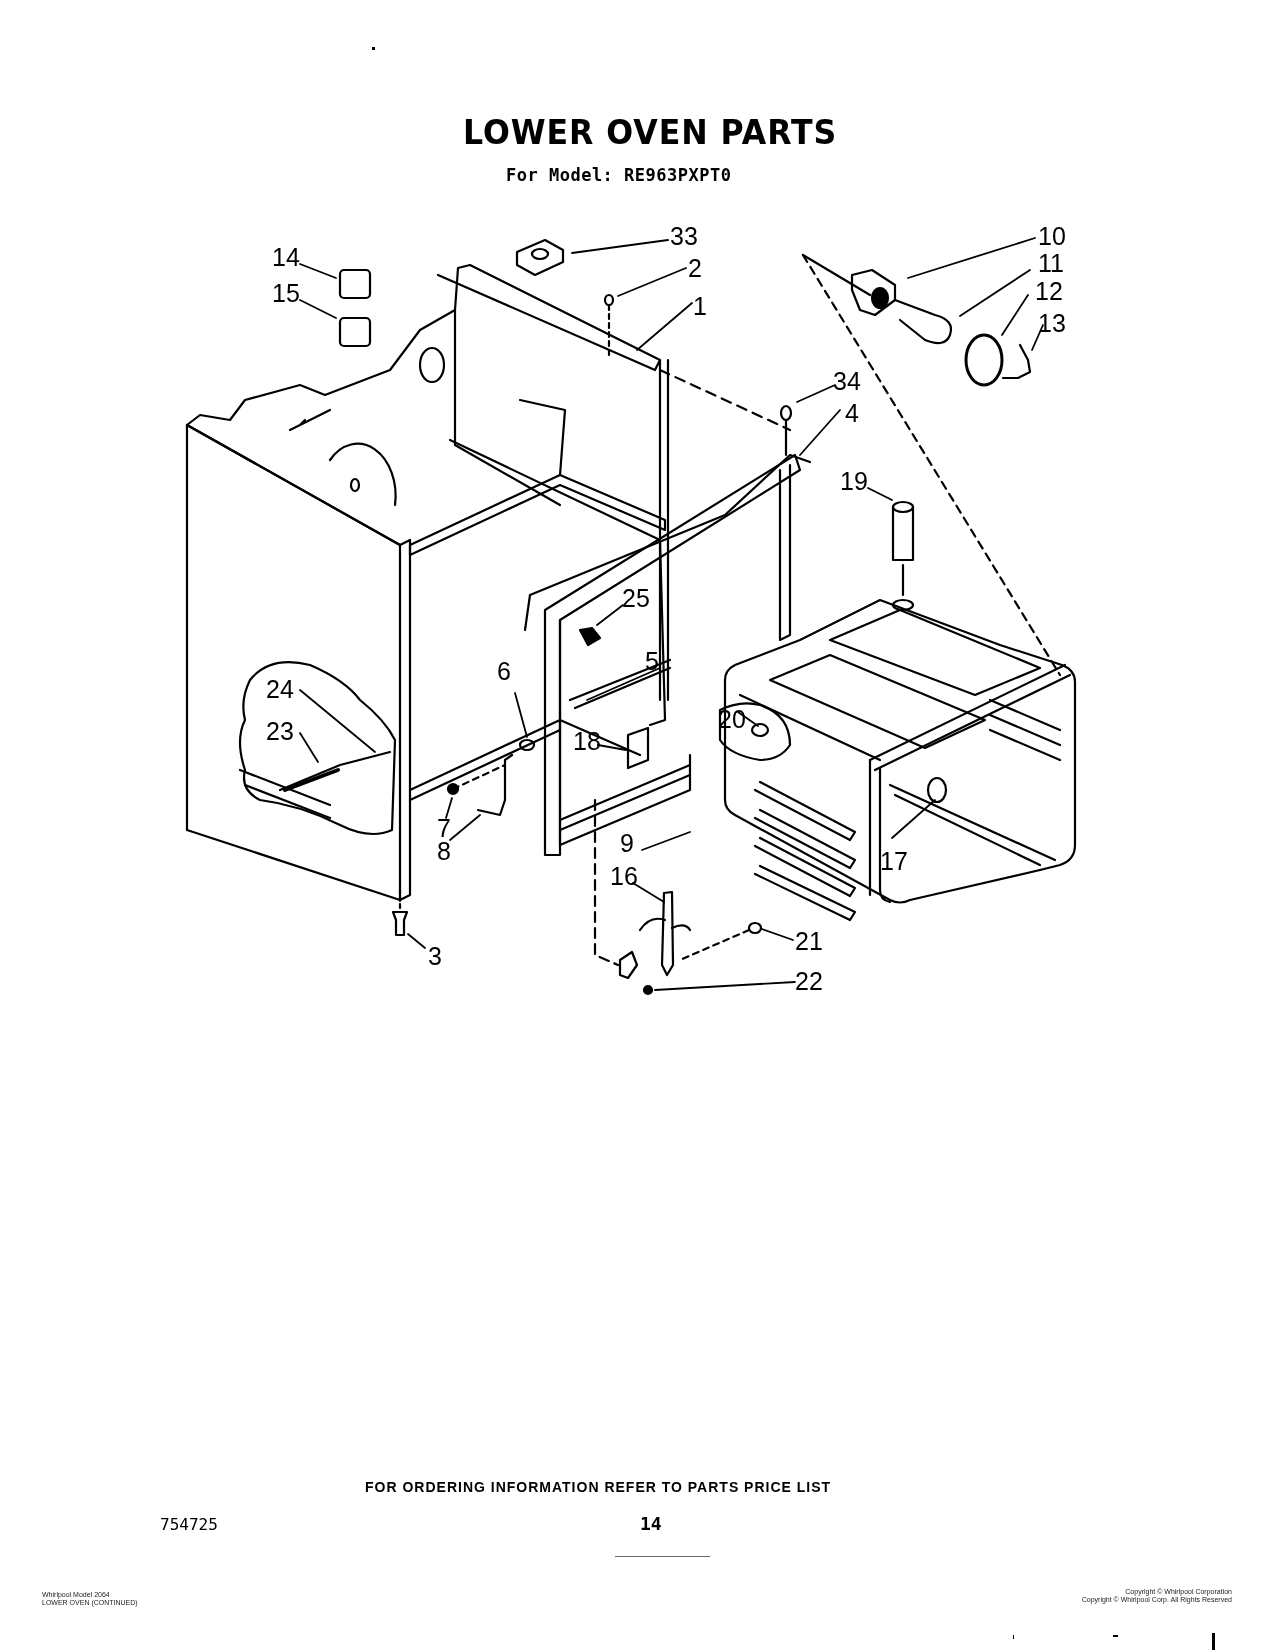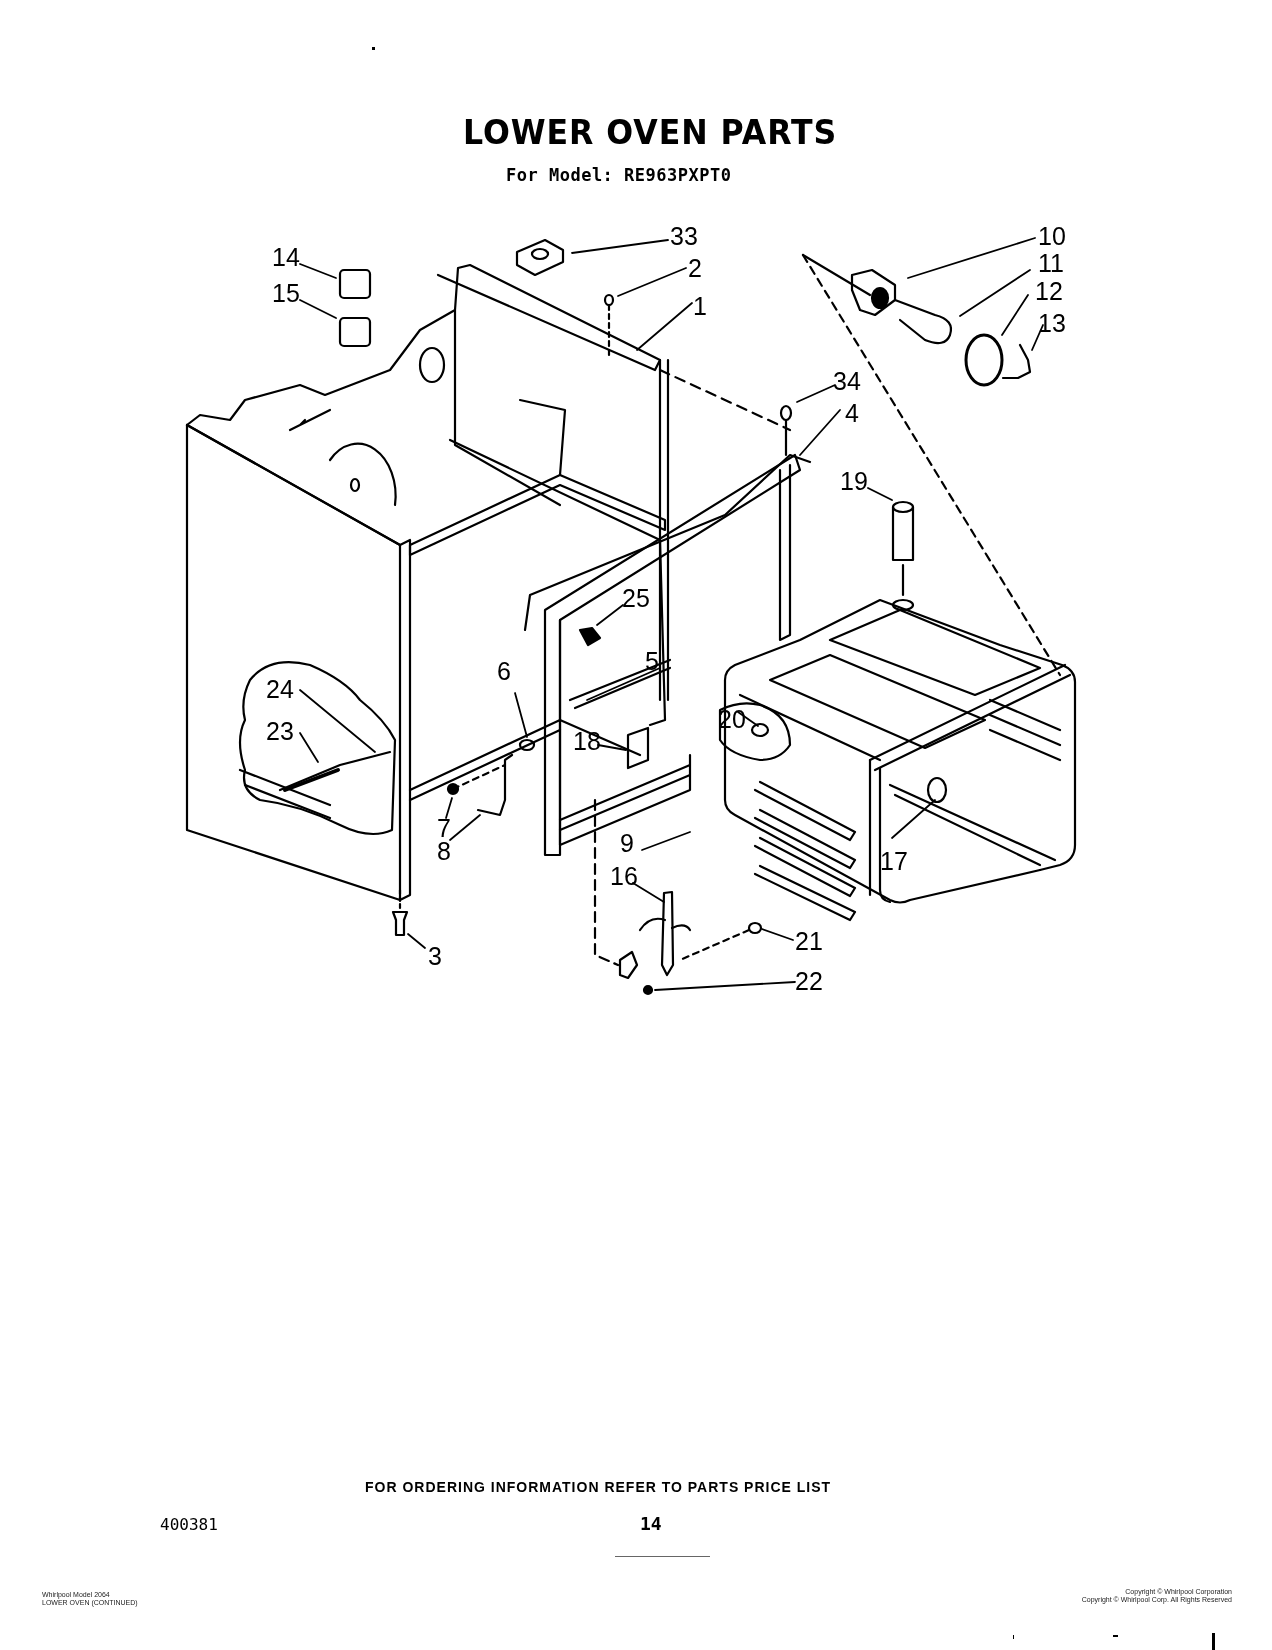--- a/index.html
+++ b/index.html
@@ -184,21 +184,21 @@
   <text class="callout" x="437" y="860">8</text>
   <text class="callout" x="620" y="852">9</text>
   <text class="callout" x="610" y="885">16</text>
   <text class="callout" x="880" y="870">17</text>
   <text class="callout" x="795" y="950">21</text>
   <text class="callout" x="795" y="990">22</text>
   <text class="callout" x="428" y="965">3</text>
 </svg>
 
 <div id="order-note" class="abs">FOR ORDERING INFORMATION REFER TO PARTS PRICE LIST</div>
-<div id="doc-number" class="abs">400381</div>
+<div id="doc-number" class="abs">754725</div>
 <div id="page-number" class="abs">14</div>
 
 <div id="footer-left" class="abs">
   <div>Whirlpool Model 2064</div>
   <div>LOWER OVEN (CONTINUED)</div>
 </div>
 <div id="footer-right" class="abs">
   <div>Copyright © Whirlpool Corporation</div>
   <div>Copyright © Whirlpool Corp. All Rights Reserved</div>
 </div>

